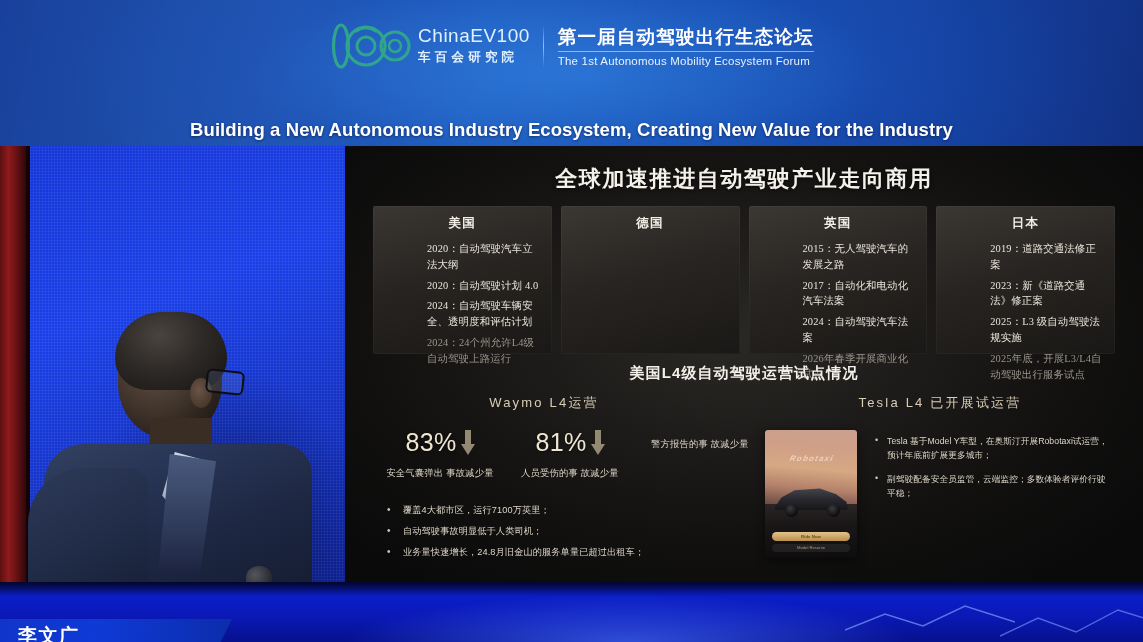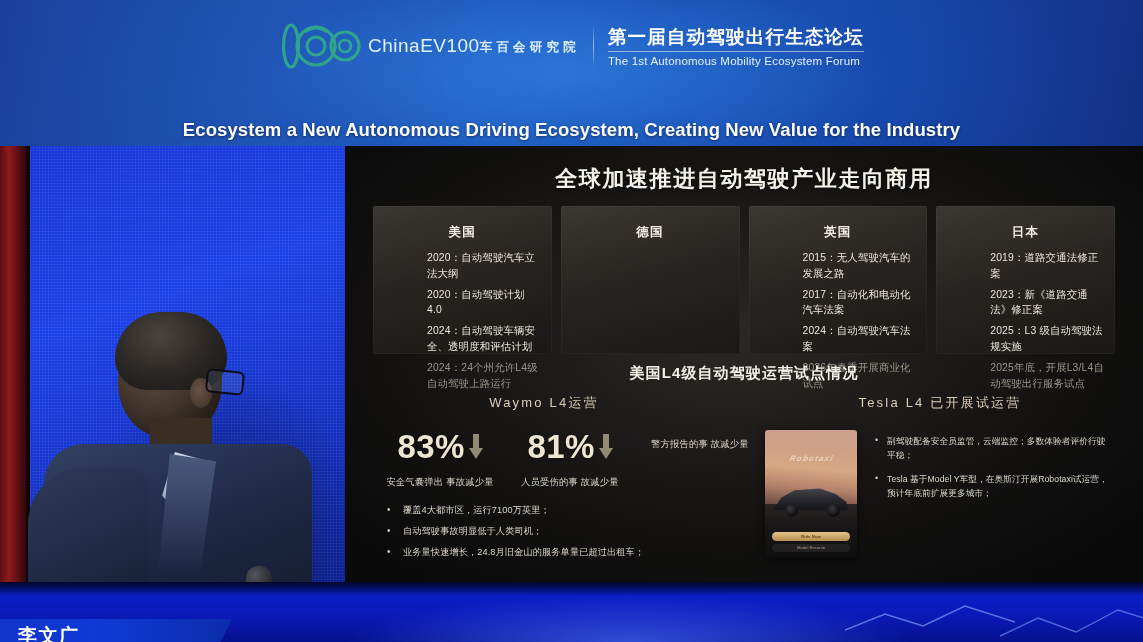--- a/index.html
+++ b/index.html
@@ -20,21 +20,21 @@
     content:"";position:absolute;left:-5%;top:-30%;width:110%;height:170%;
     background:
       radial-gradient(circle at 12% 30%, rgba(90,170,255,.18) 0 18%, transparent 52%),
       radial-gradient(circle at 88% 70%, rgba(60,140,240,.16) 0 20%, transparent 55%);
     pointer-events:none;
   }
   .banner-inner{position:relative;width:100%;height:100%;}
 
   .logo-row{position:absolute;left:0;right:0;top:22px;display:flex;justify-content:center;align-items:center;gap:0;}
   .logo-mark{width:82px;height:48px;position:relative;margin-right:7px;}
-  .logo-text{display:flex;align-items:flex-start;justify-content:center;padding-right:13px;}
+  .logo-text{display:flex;flex-direction:column;align-items:flex-start;justify-content:center;padding-right:13px;}
   .logo-en{font-size:19px;letter-spacing:.5px;color:#dff0ff;font-weight:400;line-height:1.05;}
   .logo-cn{font-size:12.5px;letter-spacing:4.2px;color:#dff0ff;margin-top:3px;font-weight:700;}
   .divider-v{width:1px;height:42px;background:linear-gradient(to bottom,rgba(255,255,255,0),rgba(255,255,255,.55),rgba(255,255,255,0));margin:0 14px 0 0;}
   .forum-text{display:flex;flex-direction:column;justify-content:center;}
   .forum-cn{font-size:18.5px;font-weight:700;color:#ffffff;letter-spacing:1.2px;line-height:1.25;}
   .forum-rule{height:1px;background:rgba(255,255,255,.5);margin:2px 0 3px 0;}
   .forum-en{font-size:11.5px;color:#e6f1ff;letter-spacing:.2px;}
 
   .main-title{
     position:absolute;left:0;right:0;top:73px;text-align:center;
@@ -117,40 +117,40 @@
   
   .slide{position:absolute;left:345px;top:0;width:798px;height:452px;overflow:hidden;
     background:
       radial-gradient(ellipse 520px 300px at 48% 42%, #2b2926 0%, #1d1b19 38%, #121110 68%, #0a0a0a 100%),
       #070707;}
   .slide-title{position:absolute;left:0;right:0;top:18px;text-align:center;color:#f4f1ea;
     font-size:22px;font-weight:700;letter-spacing:1.6px;text-shadow:0 1px 4px rgba(0,0,0,.7);}
 
   .cards{position:absolute;left:28px;top:60px;width:742px;height:148px;display:flex;gap:9px;}
   .card{flex:1;background:linear-gradient(165deg,rgba(62,58,54,.92) 0%,rgba(40,37,34,.95) 45%,rgba(26,24,22,.96) 100%);
-    border-radius:2px;padding:18px 10px 8px 10px;box-sizing:border-box;
-    box-shadow:inset 0 0 0 1px rgba(255,255,255,.035);}
+    border-radius:2px;padding:9px 10px 8px 10px;box-sizing:border-box;
+    box-shadow:inset 0 0 0 1px rgba(255,255,255,.035);font-family:Liberation Serif, serif;}
   .card-h{text-align:center;color:#f2eee6;font-size:12.5px;font-weight:700;letter-spacing:1.4px;margin-bottom:9px;}
   .card ul{list-style:none;margin:0;padding:0;}
   .card li{color:#e9e4da;font-size:10.4px;line-height:1.52;margin-bottom:5px;letter-spacing:.15px;margin-left:44px;}
   .card li.dim{color:#9b958b;}
 
   .sec2-title{position:absolute;left:0;right:0;top:218px;text-align:center;color:#f3f0e9;
     font-size:15px;font-weight:700;letter-spacing:1.1px;}
 
   .panes{position:absolute;left:28px;top:248px;width:742px;height:196px;display:flex;}
   .pane-l{width:392px;position:relative;}
   .pane-r{width:350px;position:relative;}
   .pane-h{text-align:center;color:#d9cdb6;font-size:13px;letter-spacing:2.2px;font-weight:400;}
   .pane-h.left{padding-right:50px;}
 
   .stats{position:absolute;left:2px;top:34px;width:390px;display:flex;}
   .stat{width:130px;text-align:center;position:relative;}
   .stat-top{display:flex;align-items:center;justify-content:center;gap:4px;}
-  .stat-val{font-size:33px;font-weight:700;color:#efe6d2;letter-spacing:.4px;
+  .stat-val{font-size:25px;font-weight:400;color:#efe6d2;letter-spacing:.4px;
     text-shadow:0 1px 3px rgba(0,0,0,.6);}
   .arrow-d{width:14px;height:26px;position:relative;}
   .arrow-d svg{display:block;}
   .stat-lab{margin-top:10px;color:#ddd6c8;font-size:9.3px;line-height:1.42;letter-spacing:.2px;}
 
   .bullets-l{position:absolute;left:8px;top:110px;width:380px;}
   .bullets-l div{color:#ded7c9;font-size:9.2px;line-height:1.42;margin-bottom:8px;
     padding-left:22px;position:relative;letter-spacing:.1px;}
   .bullets-l div:before{content:"•";position:absolute;left:6px;top:-1px;color:#cfc8ba;font-size:10px;}
 
@@ -207,21 +207,21 @@
           <div class="logo-en">ChinaEV100</div>
           <div class="logo-cn">车百会研究院</div>
         </div>
         <div class="divider-v"></div>
         <div class="forum-text">
           <div class="forum-cn">第一届自动驾驶出行生态论坛</div>
           <div class="forum-rule"></div>
           <div class="forum-en">The 1st Autonomous Mobility Ecosystem Forum</div>
         </div>
       </div>
-      <div class="sub-title">Ecosystem a New Autonomous Driving Ecosystem, Creating New Value for the Industry</div>
+      <div class="sub-title">Building a New Autonomous Industry Ecosystem, Creating New Value for the Industry</div>
     </div>
   </div>
 
   <div class="scene">
 
     <div class="videoL">
       <div class="curtain"></div>
       <div class="backdrop"></div>
       <div class="backdrop-shade"></div>
       <div class="spk-head"></div>
@@ -343,22 +343,22 @@
             <div class="tc-wheel" style="left:62px"></div>
             <div class="tc-btn1">
                 <span>Ride Now</span>
               </div>
             <div class="tc-btn2">
                 <span>Model Reserve</span>
               </div>
           </div>
 
           <div class="bullets-r">
+            <div>Tesla 基于Model Y车型，在奥斯汀开展Robotaxi试运营，预计年底前扩展更多城市；</div>
             <div>副驾驶配备安全员监管，云端监控；多数体验者评价行驶平稳；</div>
-            <div>Tesla 基于Model Y车型，在奥斯汀开展Robotaxi试运营，预计年底前扩展更多城市；</div>
           </div>
         </div>
 
       </div>
     </div>
 
     <div class="floor">
       <div class="floor-glow"></div>
     </div>
     <div class="floor-line" style="left:845px">

